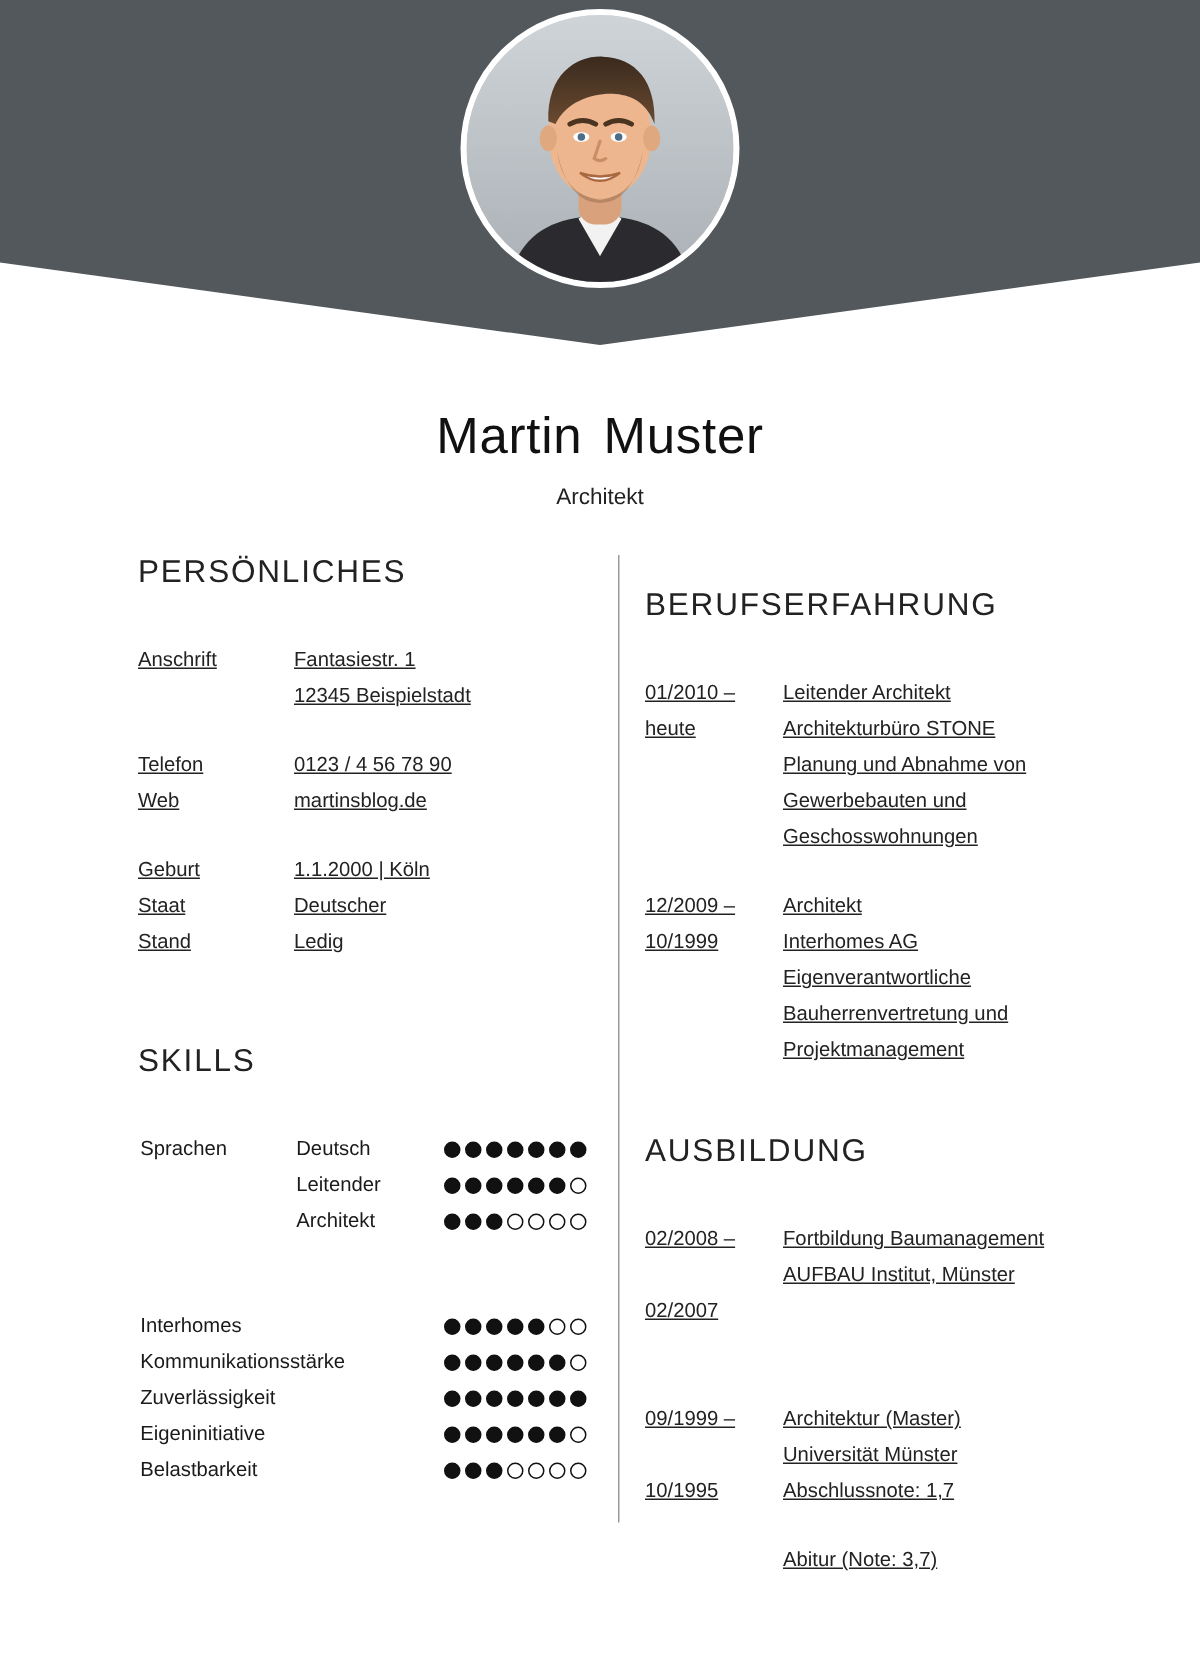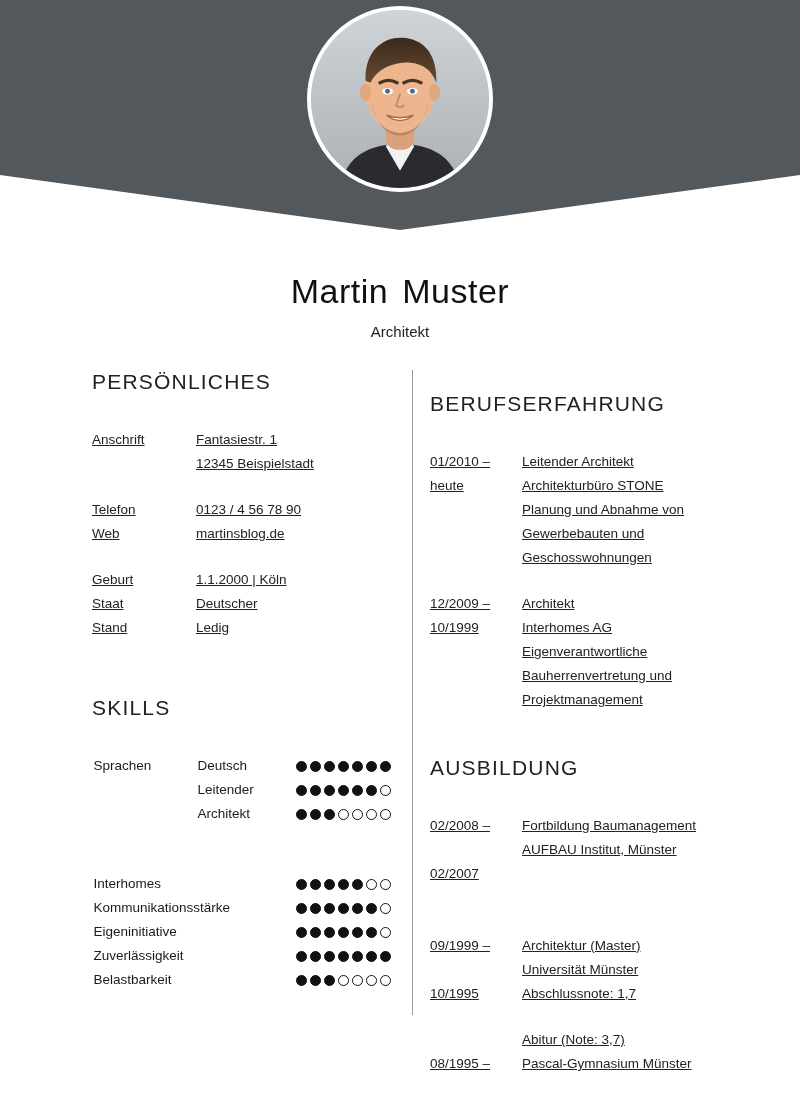--- a/index.html
+++ b/index.html
@@ -307,41 +307,41 @@
               <span class="dot filled"></span>
               <span class="dot filled"></span>
               <span class="dot filled"></span>
               <span class="dot filled"></span>
               <span class="dot filled"></span>
               <span class="dot filled"></span>
               <span class="dot"></span>
             </div>
         </div>
         <div class="skill-row">
+          <div style="flex:0 0 202px;">Zuverlässigkeit</div>
+          <div class="dots">
+              <span class="dot filled"></span>
+              <span class="dot filled"></span>
+              <span class="dot filled"></span>
+              <span class="dot filled"></span>
+              <span class="dot filled"></span>
+              <span class="dot filled"></span>
+              <span class="dot filled"></span>
+            </div>
+        </div>
+        <div class="skill-row">
           <div style="flex:0 0 202px;">Eigeninitiative</div>
           <div class="dots">
               <span class="dot filled"></span>
               <span class="dot filled"></span>
               <span class="dot filled"></span>
               <span class="dot filled"></span>
               <span class="dot filled"></span>
               <span class="dot filled"></span>
               <span class="dot"></span>
-            </div>
-        </div>
-        <div class="skill-row">
-          <div style="flex:0 0 202px;">Zuverlässigkeit</div>
-          <div class="dots">
-              <span class="dot filled"></span>
-              <span class="dot filled"></span>
-              <span class="dot filled"></span>
-              <span class="dot filled"></span>
-              <span class="dot filled"></span>
-              <span class="dot filled"></span>
-              <span class="dot filled"></span>
             </div>
         </div>
         <div class="skill-row">
           <div style="flex:0 0 202px;">Belastbarkeit</div>
           <div class="dots">
               <span class="dot filled"></span>
               <span class="dot filled"></span>
               <span class="dot filled"></span>
               <span class="dot"></span>
               <span class="dot"></span>
@@ -433,21 +433,17 @@
         <div class="row">
           <div class="label">10/1995</div>
           <div class="value">Abschlussnote: 1,7</div>
         </div>
 
         <div class="gap"></div>
 
         <div class="row">
           <div class="label"></div>
           <div class="value">Abitur (Note: 3,7)</div>
-        </div>
-        <div class="row">
-          <div class="label">08/1995 –</div>
-          <div class="value">Pascal-Gymnasium Münster</div>
         </div>
       </div>
     </div>
   </div>
 </div>
 
 </body></html>

